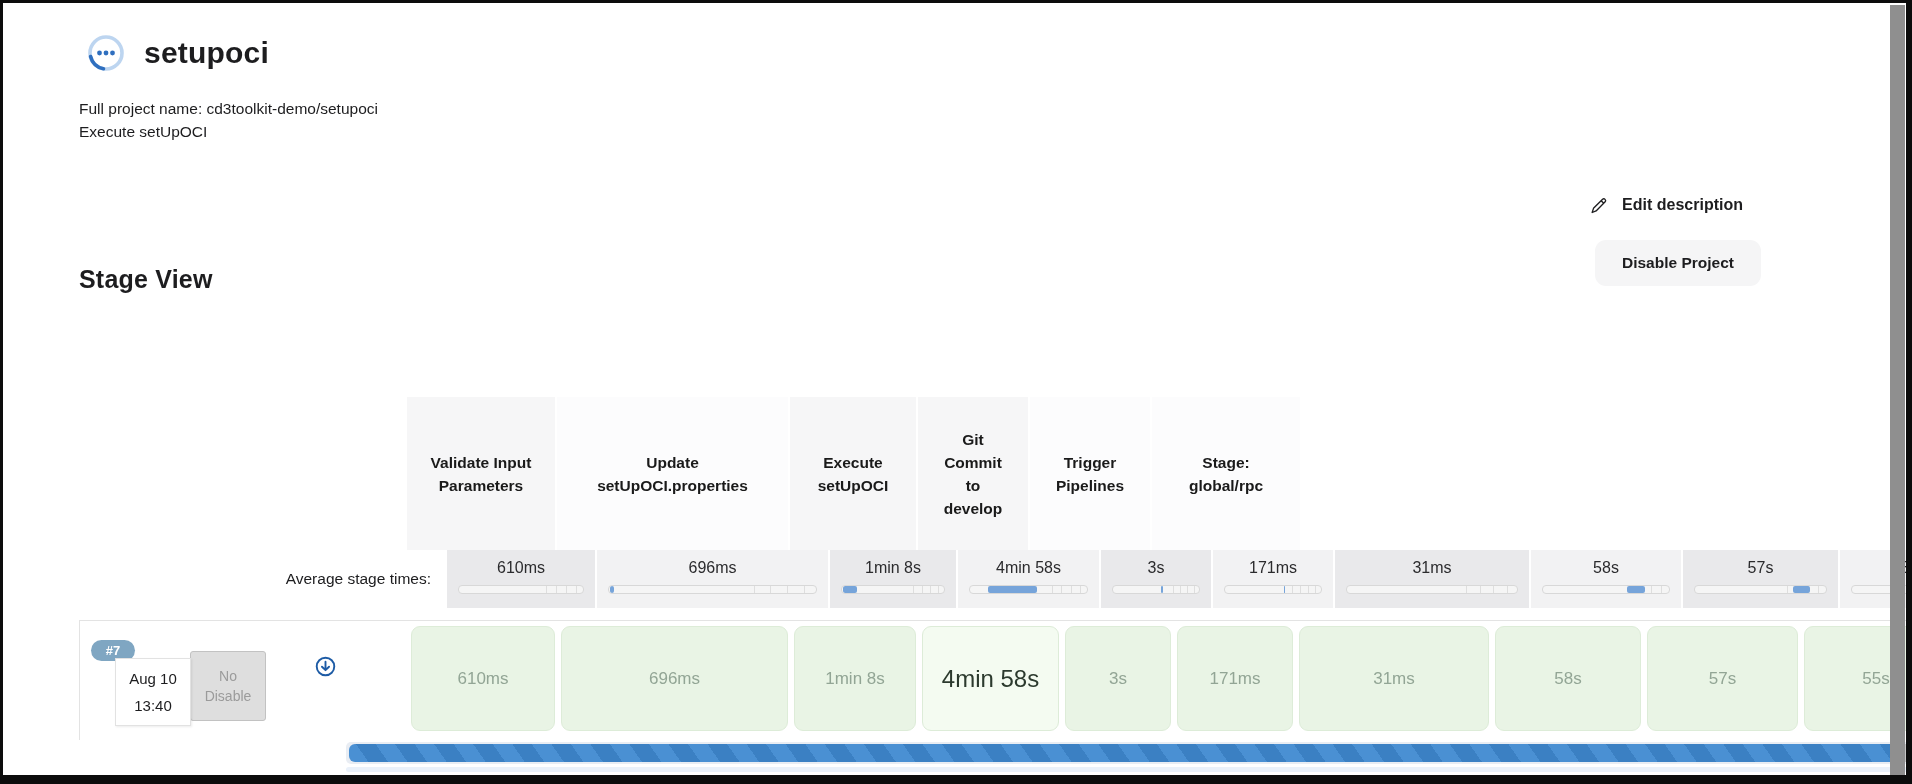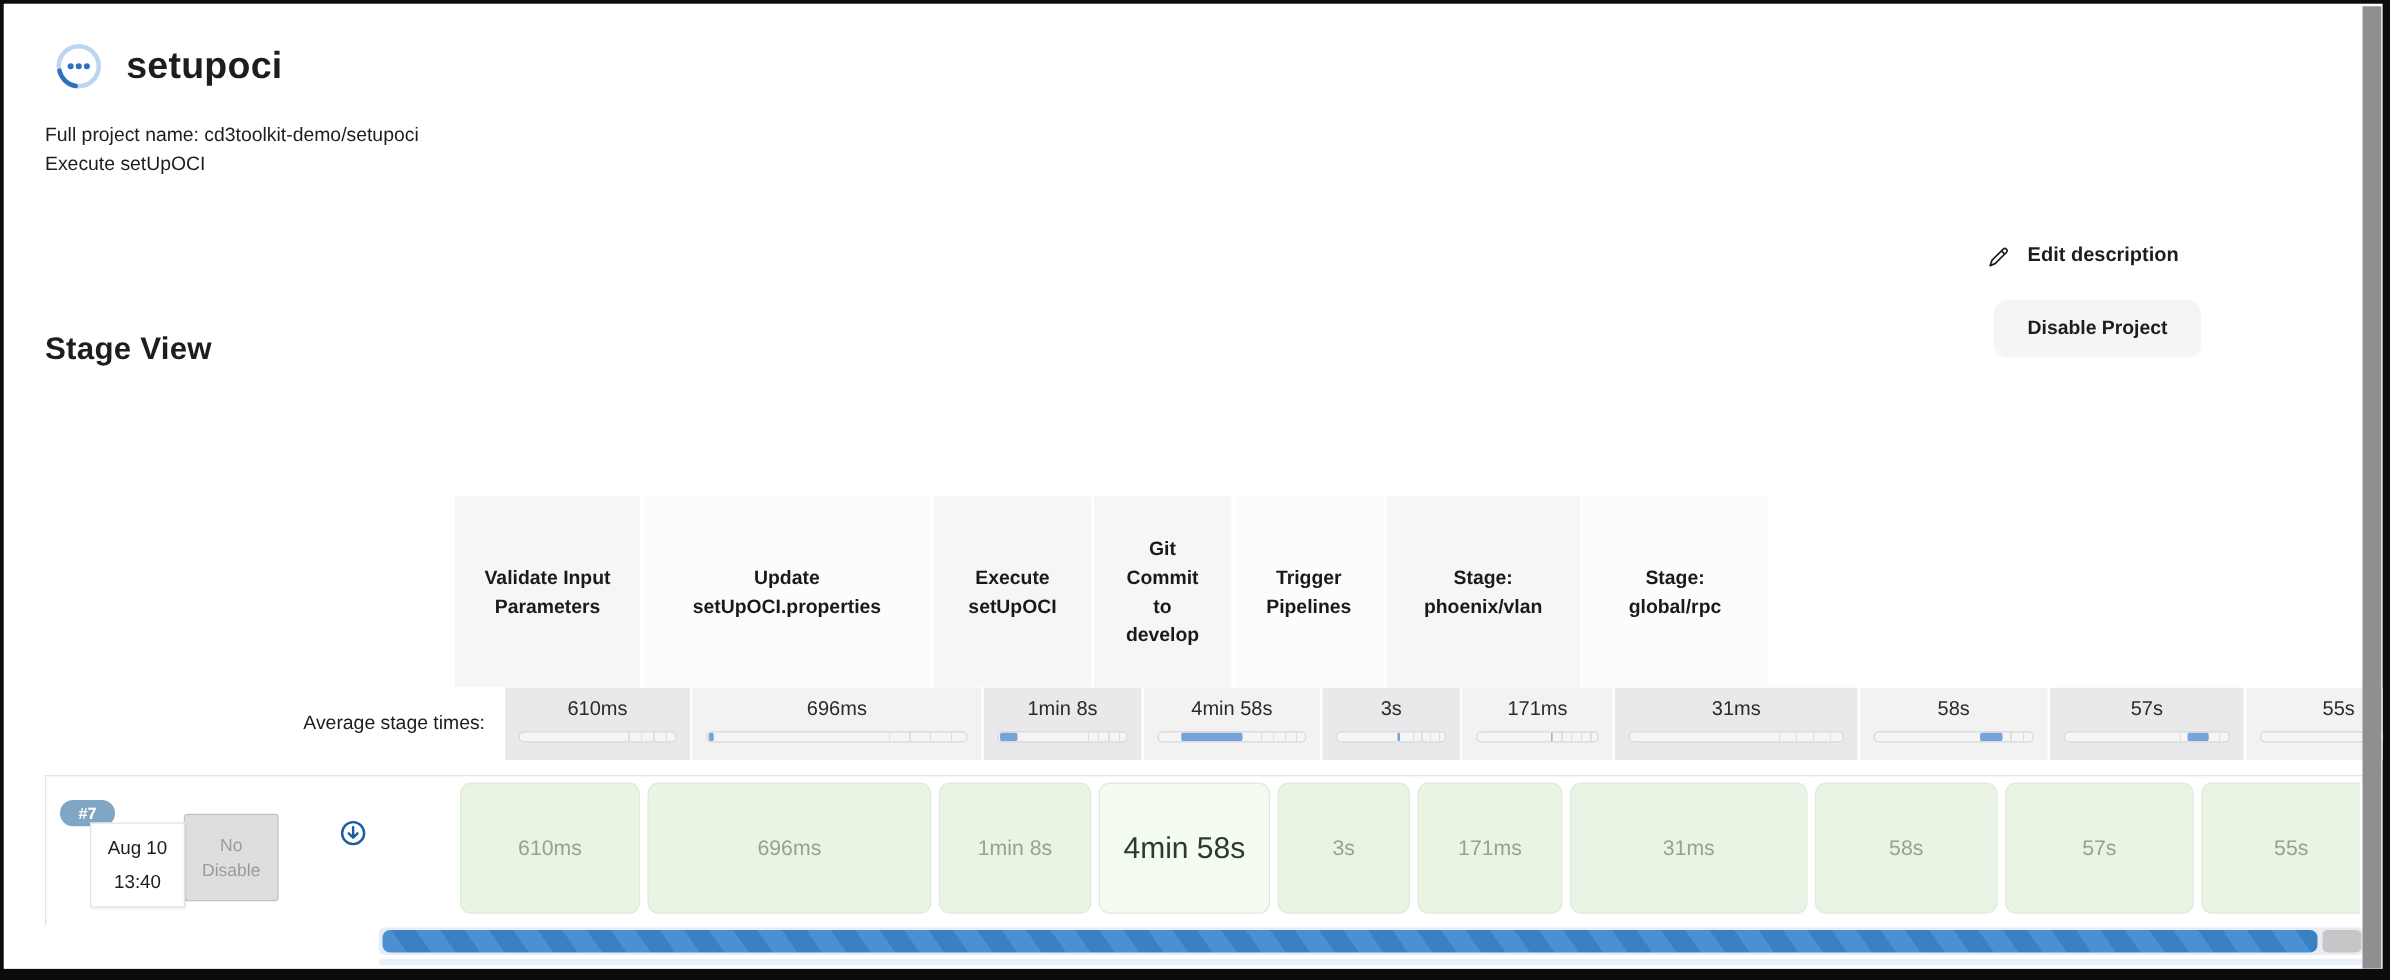--- a/index.html
+++ b/index.html
@@ -1,21 +1,21 @@
 <!DOCTYPE html>
 <html><head>
 <meta charset="utf-8">
 <style>
   * { box-sizing: border-box; margin: 0; padding: 0; }
   body { margin: 0; background: #cfcfcf; font-family: "Liberation Sans", sans-serif; color: #1d1d1f; }
 
   .frame {
     position: relative; width: 1912px; height: 784px;
     border: 3px solid #0c0c0c; border-right-width: 6px; border-bottom-width: 9px;
-    background: #ffffff; overflow: hidden;
+    background: #ffffff; overflow: hidden; padding-left: 43px;
   }
   .page { position: relative; width: 100%; height: 100%; background: #fff; }
 
   
   .project-head { display: flex; align-items: center; gap: 18px; padding: 30px 0 0 40px; }
   .project-head h1 { font-size: 30px; font-weight: 700; letter-spacing: .2px; }
   .proj-icon { width: 40px; height: 40px; display: block; }
 
   .proj-desc { padding: 24px 0 0 33px; font-size: 15.5px; line-height: 23px; }
 
@@ -170,23 +170,20 @@
               <span style="max-width: 200px;">Update setUpOCI.properties</span>
             </div>
             <div class="hcell odd" style="width: 126px;">
               <span style="max-width: 95px;">Execute setUpOCI</span>
             </div>
             <div class="hcell odd" style="width: 110px;">
               <span style="max-width: 70px;">Git Commit to develop</span>
             </div>
             <div class="hcell even" style="width: 120px;">
               <span style="max-width: 90px;">Trigger Pipelines</span>
-            </div>
-            <div class="hcell odd" style="width: 155px;">
-              <span style="max-width: 120px;">Stage: phoenix/vlan</span>
             </div>
             <div class="hcell even" style="width: 148px;">
               <span style="max-width: 100px;">Stage: global/rpc</span>
             </div>
           </div>
       </div>
 
       <div class="row avg-row">
         <div class="left-cell">Average stage times:</div>
         <div class="cols" id="avg-cols">

